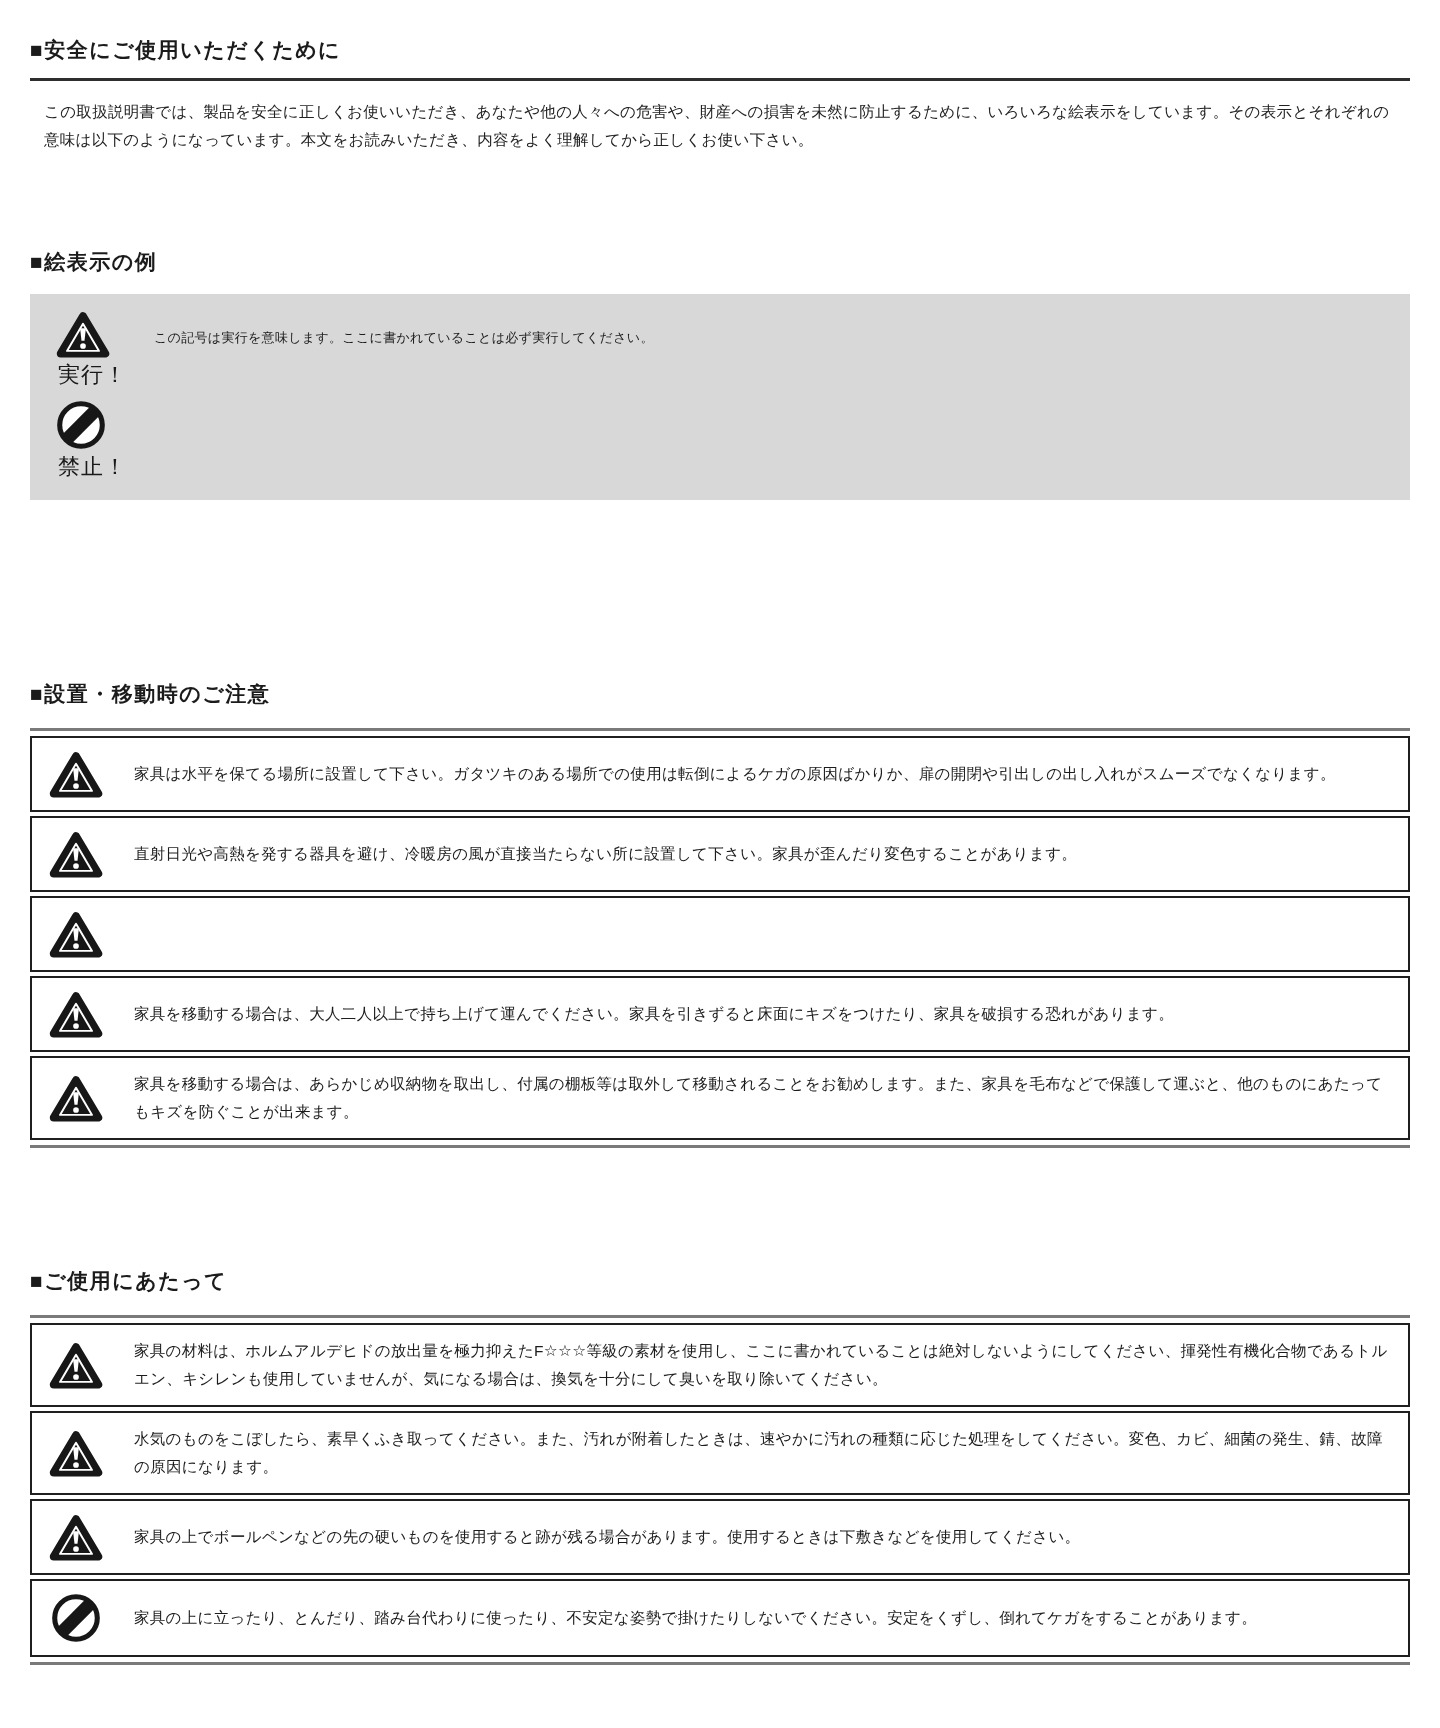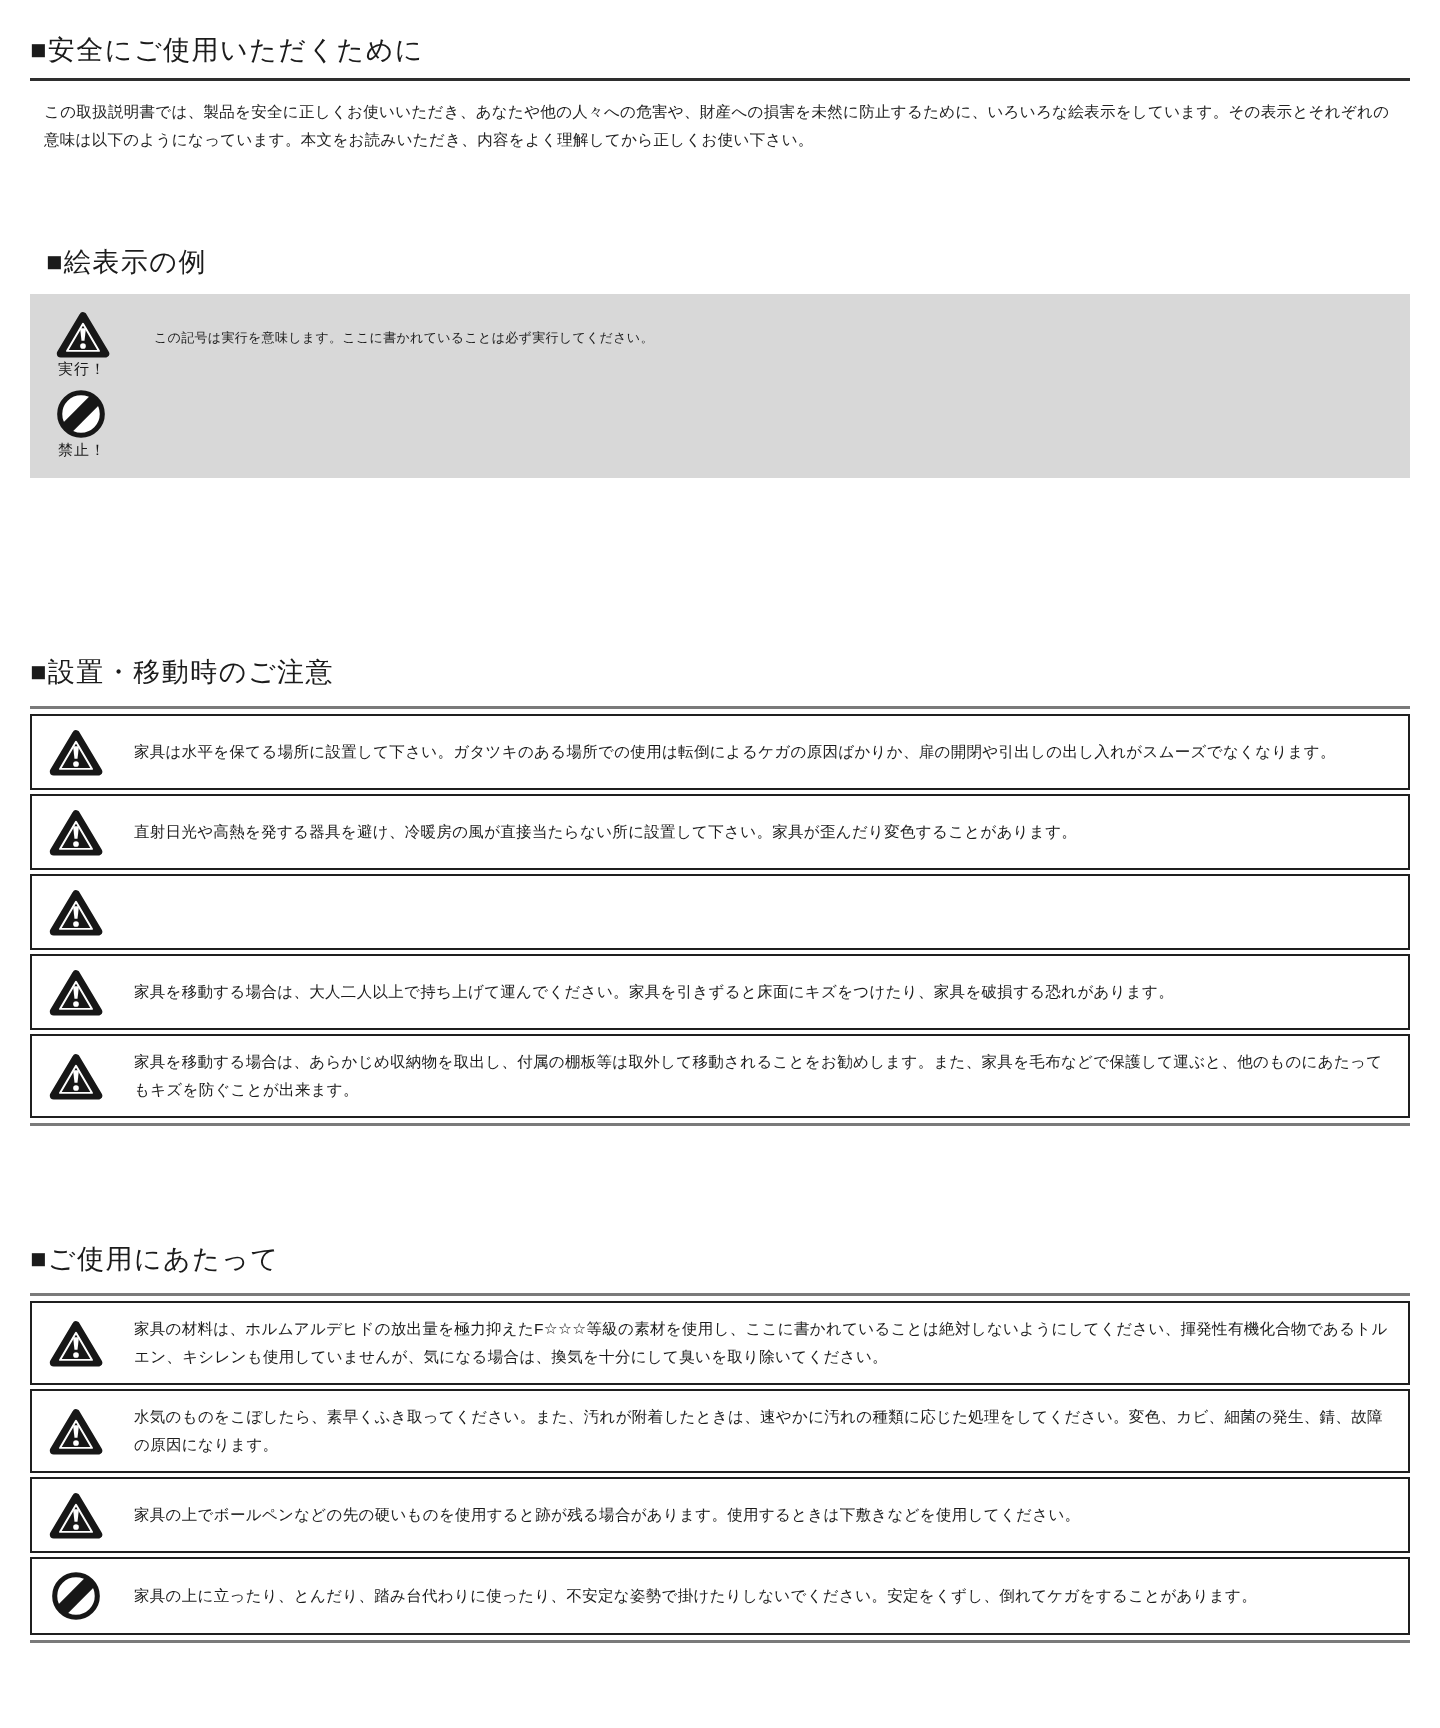--- a/index.html
+++ b/index.html
@@ -5,39 +5,39 @@
   * { margin:0; padding:0; box-sizing:border-box; }
   html,body { background:#ffffff; }
   body {
     width:1440px; height:1728px; overflow:hidden;
     font-family:"Liberation Sans","DejaVu Sans",sans-serif;
     color:#1d1d1d;
   }
   .page { padding:34px 30px 0 30px; }
 
   .sec-title {
-    font-size:27px; font-weight:400; line-height:32px;
+    font-size:21px; font-weight:700; line-height:32px;
     letter-spacing:1.5px; color:#1b1b1b;
   }
   .title-rule { border-top:3px solid #2e2e2e; margin-top:12px; }
 
   .intro-text {
     margin:17px 8px 0 14px;
     font-size:15.5px; line-height:28px; letter-spacing:0.3px; color:#222;
   }
 
   
-  .legend-title { margin-top:92px;margin-left:16px; }
+  .legend-title { margin-top:92px; }
   .legend-box {
     margin-top:16px; background:#d8d8d8;
     padding:16px 24px 8px 22px;
   }
   .legend-item { display:flex; margin-bottom:10px; }
   .legend-icon-col { width:102px; flex:0 0 102px; display:flex; flex-direction:column; align-items:flex-start; padding-left:4px; }
-  .legend-label { font-size:15px; letter-spacing:1px; color:#1a1a1a; margin-top:2px; padding-left:2px; }
+  .legend-label { font-size:22px; letter-spacing:1px; color:#1a1a1a; margin-top:2px; padding-left:2px; }
   .legend-text { font-size:13px; line-height:26px; padding-top:15px; letter-spacing:0.3px; color:#1c1c1c; }
 
   
   .install-title { margin-top:178px; }
   .usage-title { margin-top:117px; }
 
   
   .warn-table {
     margin-top:18px;
     border-top:3px solid #7a7a7a;

